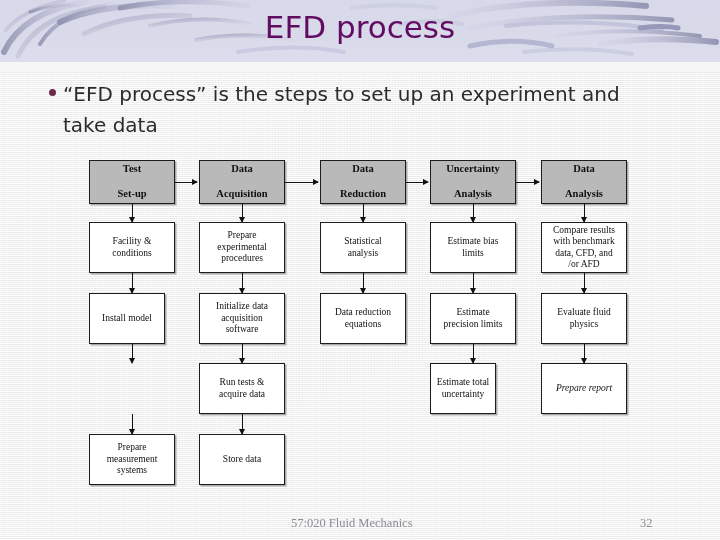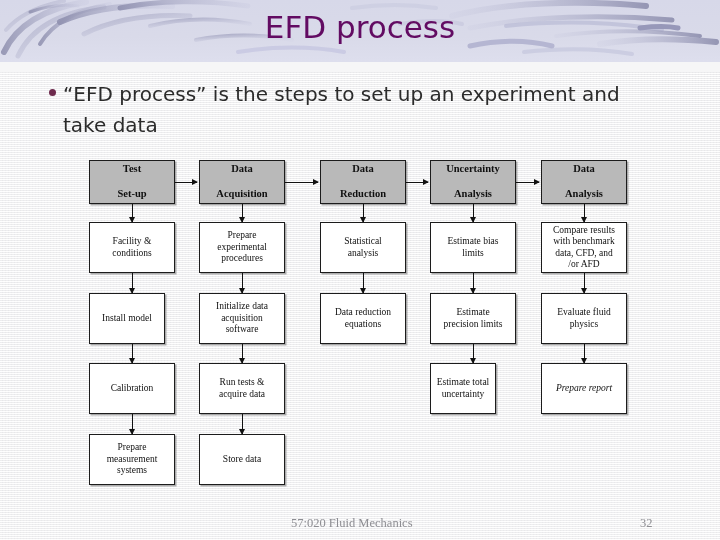--- a/index.html
+++ b/index.html
@@ -285,23 +285,20 @@
     <div class="arrow-v" style="left:132px; top:204px; height:18px;"></div>
     <div class="node sub" style="left:89px; top:222px; width:86px; height:51px;">
       <span style="white-space:pre-line;">Facility &amp;
 conditions</span>
     </div>
     <div class="arrow-v" style="left:132px; top:273px; height:20px;"></div>
     <div class="node sub" style="left:89px; top:293px; width:76px; height:51px;">
       <span style="white-space:pre-line;">Install model</span>
     </div>
     <div class="arrow-v" style="left:132px; top:344px; height:19px;"></div>
-    <div class="node sub" style="left:89px; top:363px; width:86px; height:51px;">
-      <span style="white-space:pre-line;">Calibration</span>
-    </div>
     <div class="arrow-v" style="left:132px; top:414px; height:20px;"></div>
     <div class="node sub" style="left:89px; top:434px; width:86px; height:51px;">
       <span style="white-space:pre-line;">Prepare
 measurement
 systems</span>
     </div>
 
     <div class="arrow-v" style="left:242px; top:204px; height:18px;"></div>
     <div class="node sub" style="left:199px; top:222px; width:86px; height:51px;">
       <span style="white-space:pre-line;">Prepare

